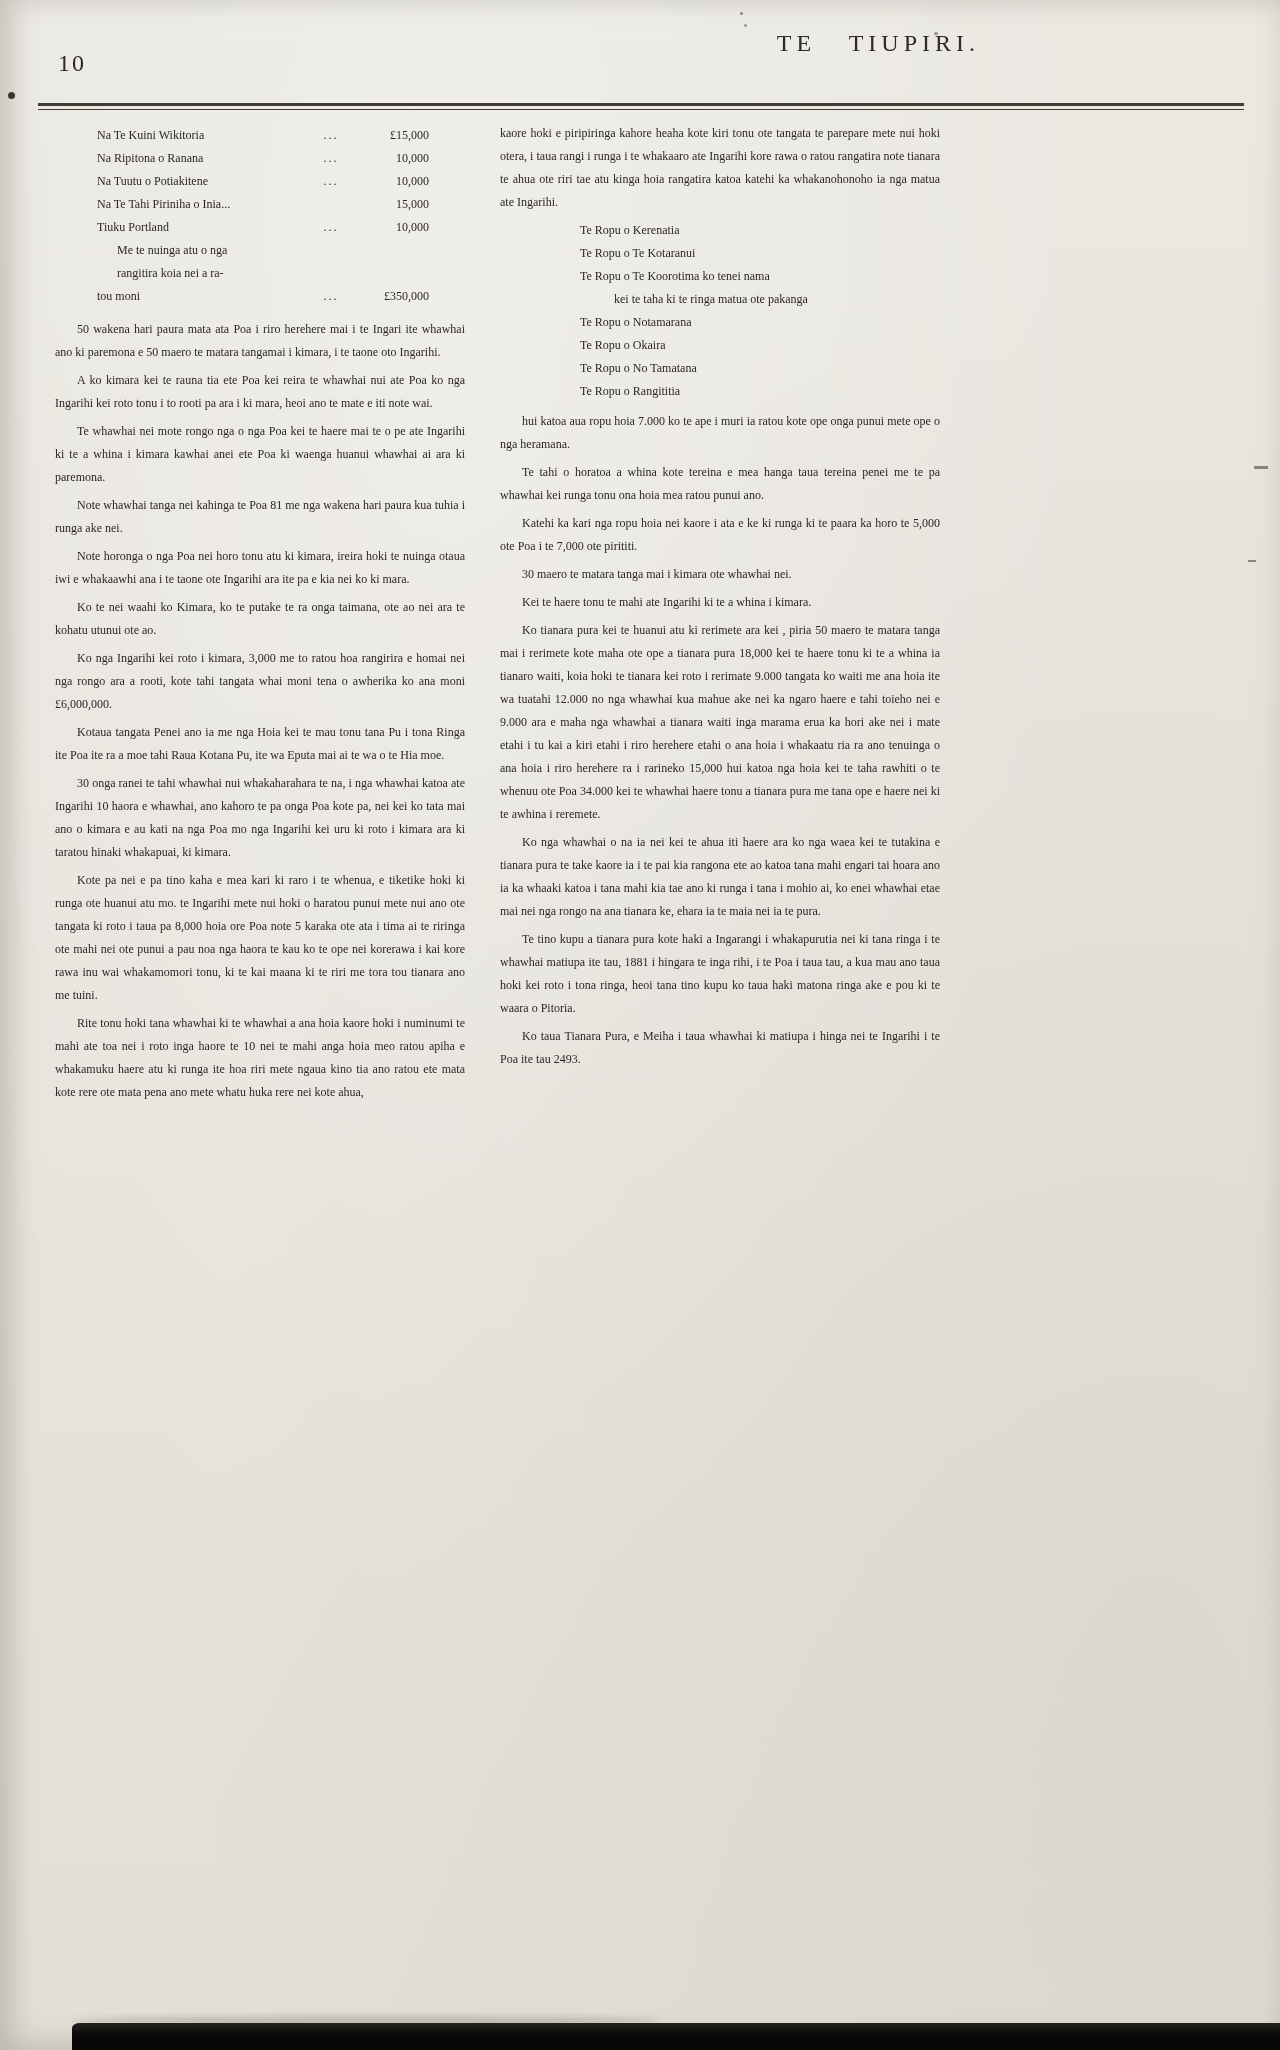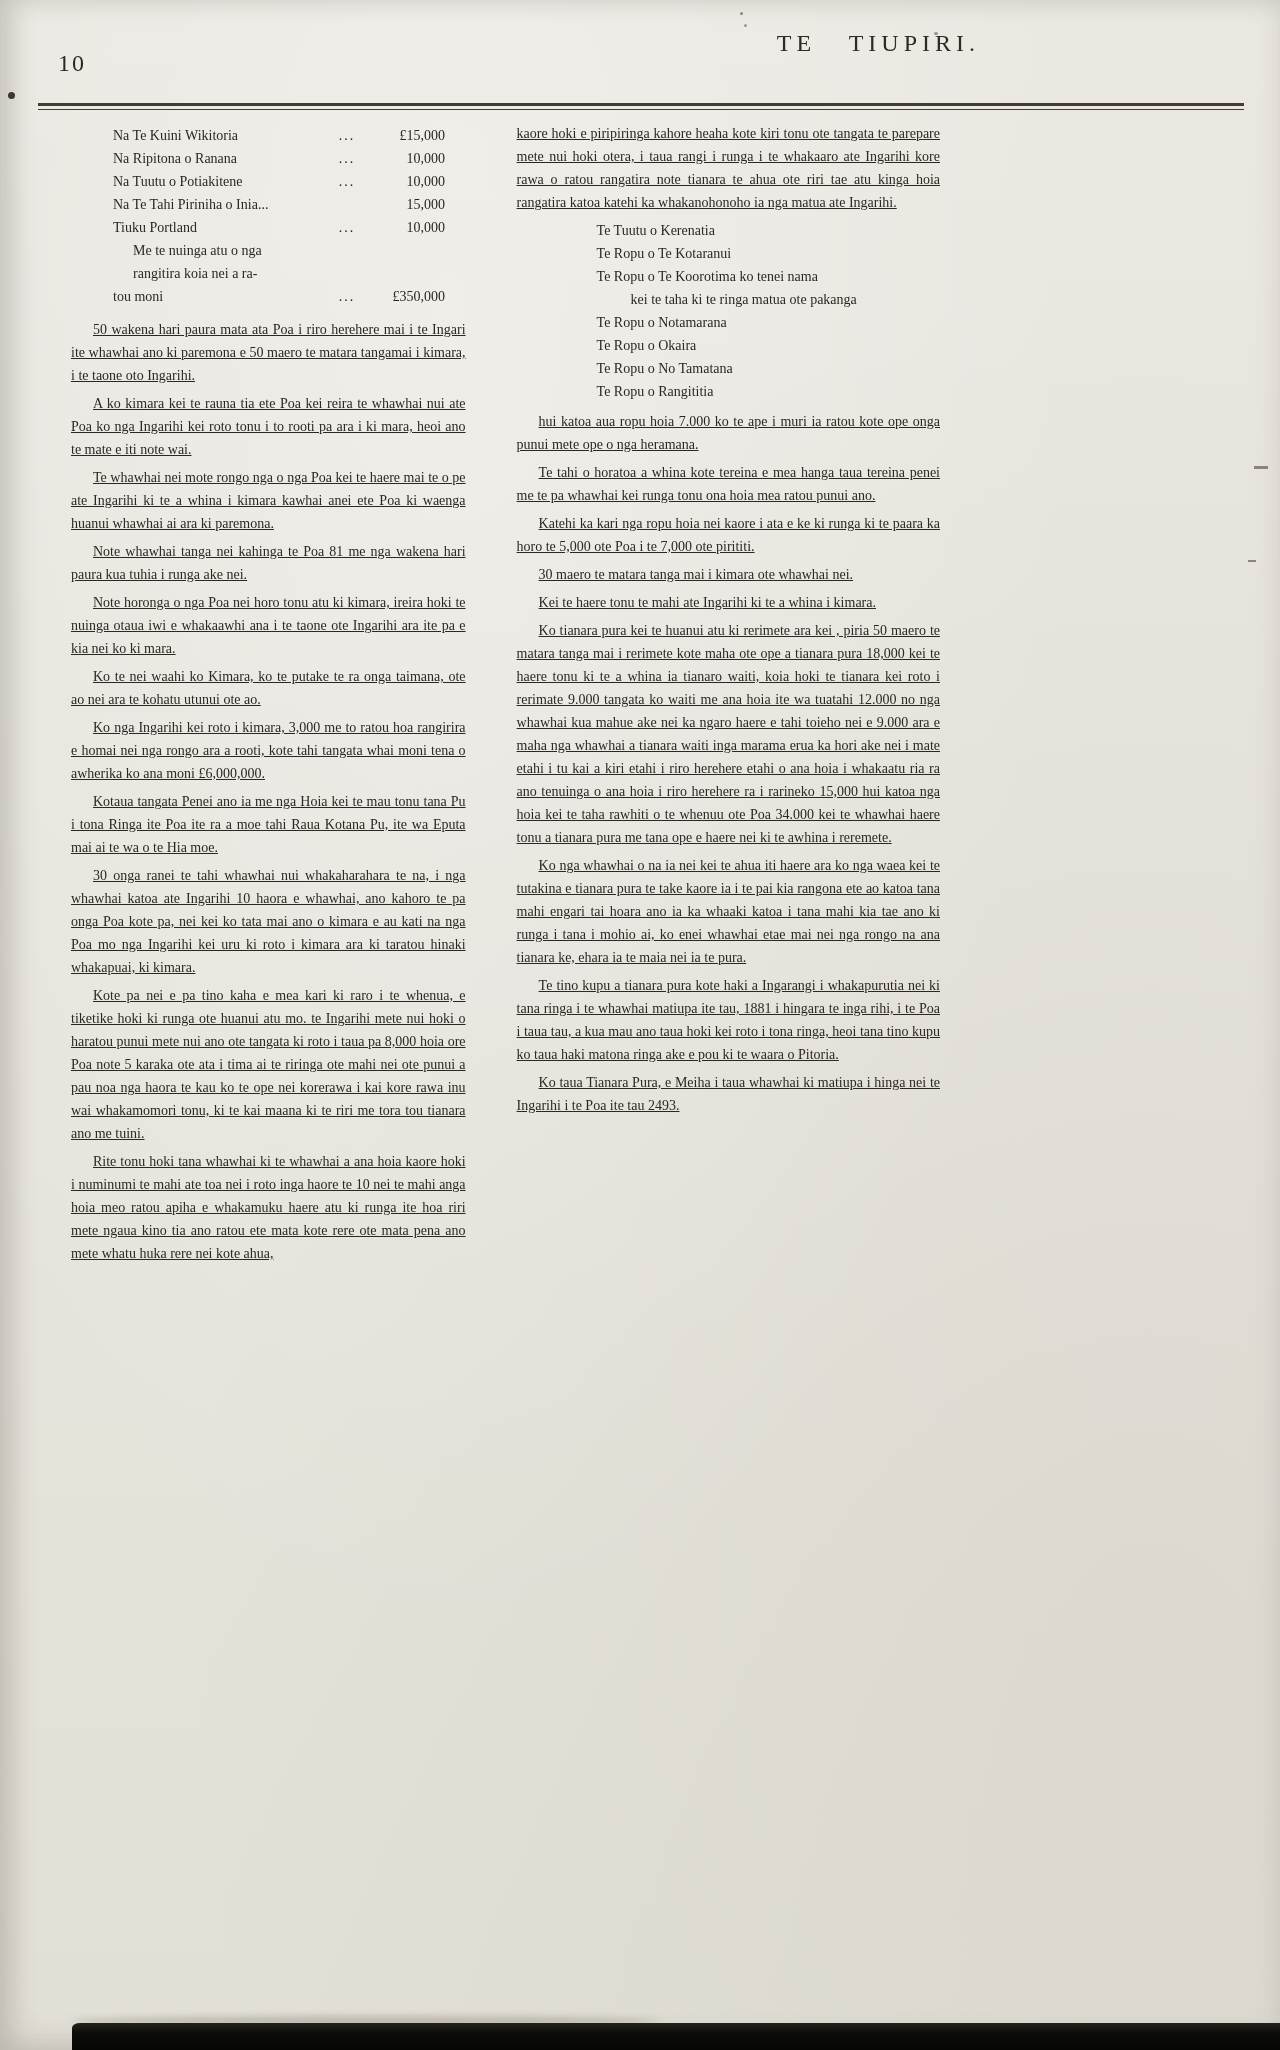--- a/index.html
+++ b/index.html
@@ -44,32 +44,30 @@
   }
 
   
   .columns {
     position: absolute; top: 122px; left: 55px;
     width: 885px;
     display: flex;
     gap: 35px;
   }
   .column {
-    font-size: 14px;
+    font-size: 12px;
     line-height: 23px;
     text-align: justify;
     color: #2b2722;
-    margin-left: 16px;
   }
   .column.left  { width: 410px; }
   .column.right { width: 440px; }
   .column p {
     margin: 0 0 5px 0;
     text-indent: 22px;
-    text-decoration: underline;
   }
   .column p.no-indent { text-indent: 0; }
 
   
   .money-table {
     margin: 2px 0 10px 42px;
     width: 332px;
   }
   .money-row { display: flex; line-height: 23px; }
   .m-label  { flex: 1; white-space: nowrap; }
@@ -173,21 +171,21 @@
       <p class="para">30 onga ranei te tahi whawhai nui whakaharahara te na, i nga whawhai katoa ate Ingarihi 10 haora e whawhai, ano kahoro te pa onga Poa kote pa, nei kei ko tata mai ano o kimara e au kati na nga Poa mo nga Ingarihi kei uru ki roto i kimara ara ki taratou hinaki whakapuai, ki kimara.</p>
       <p class="para">Kote pa nei e pa tino kaha e mea kari ki raro i te whenua, e tiketike hoki ki runga ote huanui atu mo. te Ingarihi mete nui hoki o haratou punui mete nui ano ote tangata ki roto i taua pa 8,000 hoia ore Poa note 5 karaka ote ata i tima ai te riringa ote mahi nei ote punui a pau noa nga haora te kau ko te ope nei korerawa i kai kore rawa inu wai whakamomori tonu, ki te kai maana ki te riri me tora tou tianara ano me tuini.</p>
       <p class="para">Rite tonu hoki tana whawhai ki te whawhai a ana hoia kaore hoki i numinumi te mahi ate toa nei i roto inga haore te 10 nei te mahi anga hoia meo ratou apiha e whakamuku haere atu ki runga ite hoa riri mete ngaua kino tia ano ratou ete mata kote rere ote mata pena ano mete whatu huka rere nei kote ahua,</p>
     </section>
 
     <section class="column right">
 
       <p class="para no-indent">kaore hoki e piripiringa kahore heaha kote kiri tonu ote tangata te parepare mete nui hoki otera, i taua rangi i runga i te whakaaro ate Ingarihi kore rawa o ratou rangatira note tianara te ahua ote riri tae atu kinga hoia rangatira katoa katehi ka whakanohonoho ia nga matua ate Ingarihi.</p>
 
       <div class="ropu-list">
-        <div class="ropu-item">Te Tuutu o Kerenatia</div>
+        <div class="ropu-item">Te Ropu o Kerenatia</div>
         <div class="ropu-item">Te Ropu o Te Kotaranui</div>
         <div class="ropu-item">Te Ropu o Te Koorotima ko tenei nama</div>
         <div class="ropu-item cont">kei te taha ki te ringa matua ote pakanga</div>
         <div class="ropu-item">Te Ropu o Notamarana</div>
         <div class="ropu-item">Te Ropu o Okaira</div>
         <div class="ropu-item">Te Ropu o No Tamatana</div>
         <div class="ropu-item">Te Ropu o Rangititia</div>
       </div>
 
       <p class="para">hui katoa aua ropu hoia 7.000 ko te ape i muri ia ratou kote ope onga punui mete ope o nga heramana.</p>

